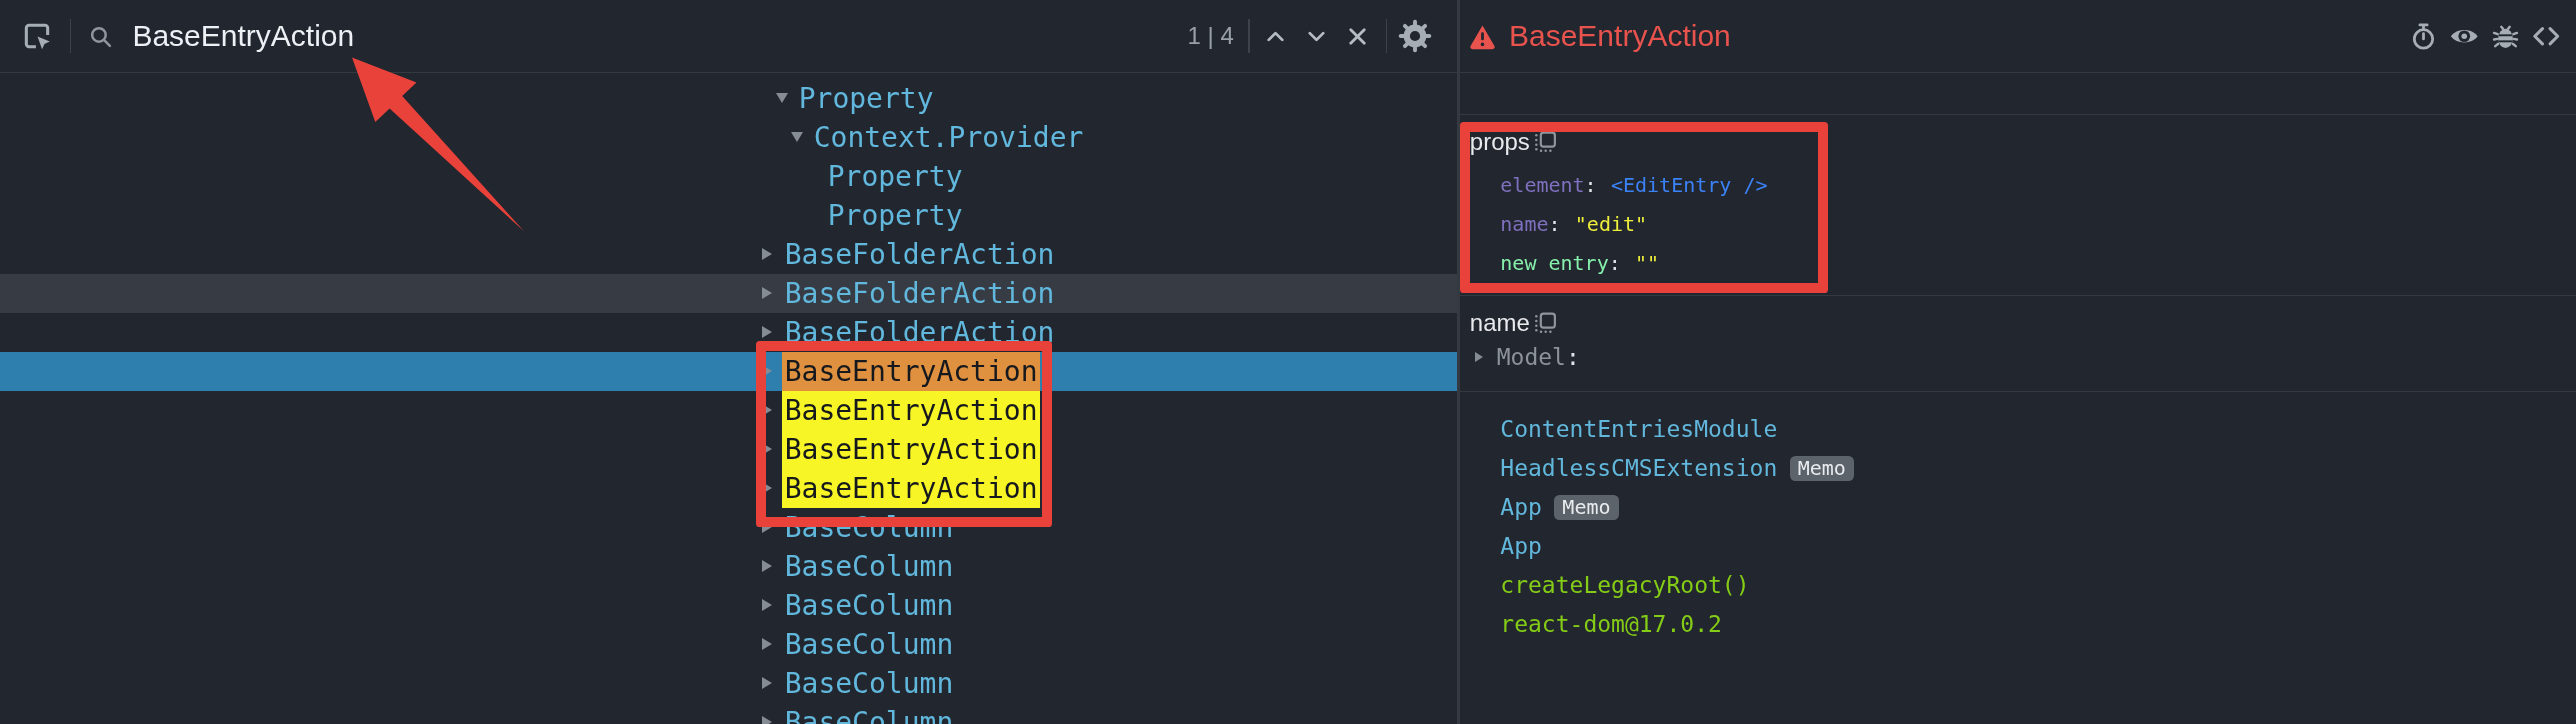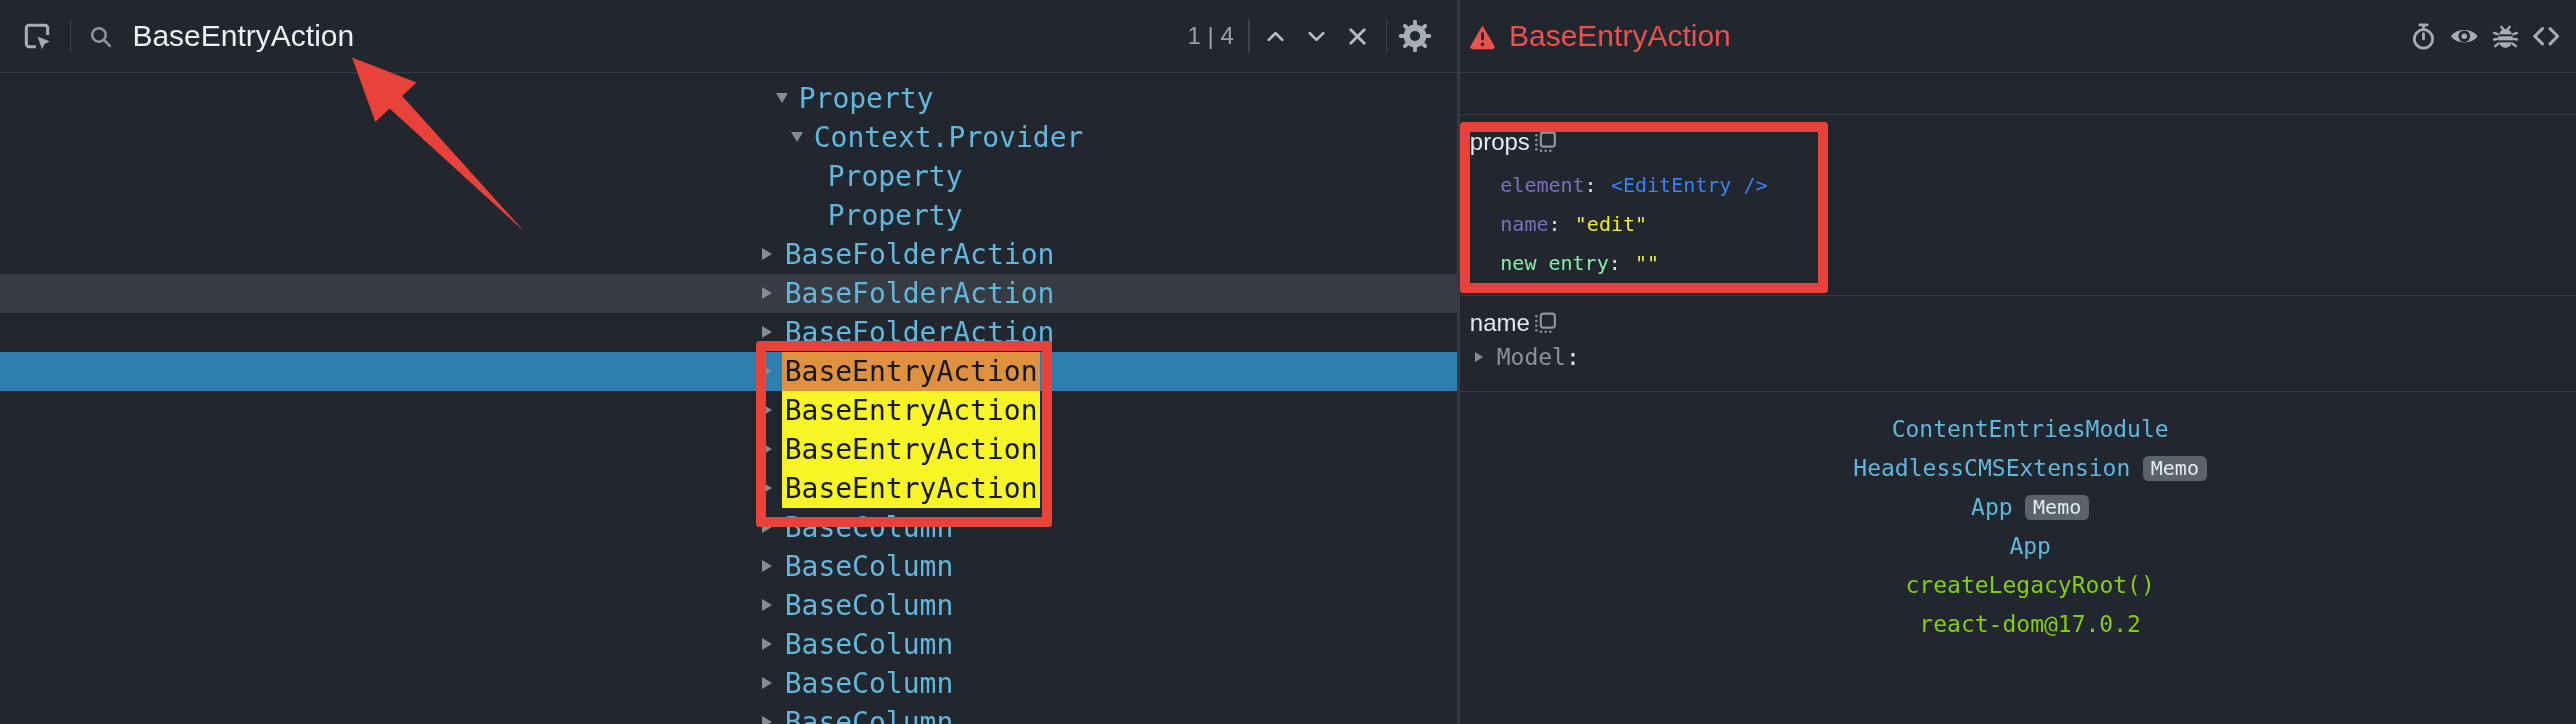--- a/index.html
+++ b/index.html
@@ -69,21 +69,21 @@
   .hookrow {
     height:36px; display:flex; align-items:center; padding-left:5.4px;
     font-family:"DejaVu Sans Mono", monospace; font-size:23px;
   }
   .hookrow .arrowbox { width:21.5px; }
   .hookrow .tri-c { border-left-width:8px; border-top-width:5.4px; border-bottom-width:5.4px; }
   .hook-name { color:#8d939b; }
   .rendered-list { margin-top:7.2px; }
   .rrow {
     height:39px; display:flex; align-items:center; padding-left:30.5px;
-    font-family:"DejaVu Sans Mono", monospace; font-size:23px; white-space:pre;justify-content:center;
+    font-family:"DejaVu Sans Mono", monospace; font-size:23px; white-space:pre;
   }
   .r-link  { color:#61b7dc; cursor:pointer; }
   .r-plain { color:#84cc16; }
   .badge {
     margin-left:12.5px; background:#5c636b; color:#e9ebee;
     font-size:20px; padding:2.7px 8px; border-radius:5.4px; line-height:1;
     font-family:"DejaVu Sans Mono", monospace;
   }
 
   

